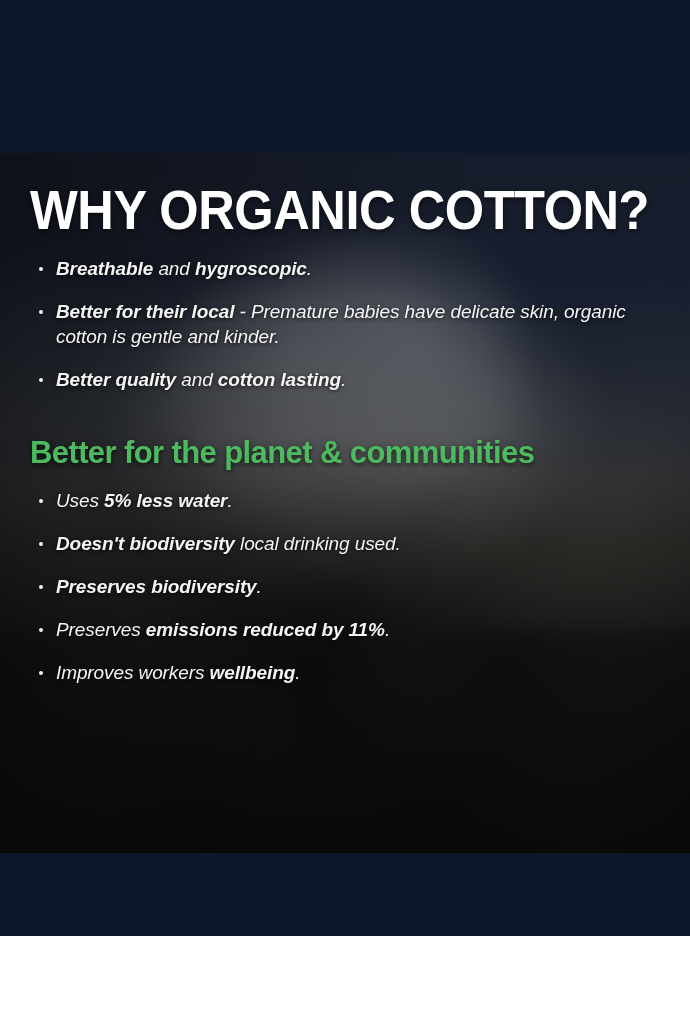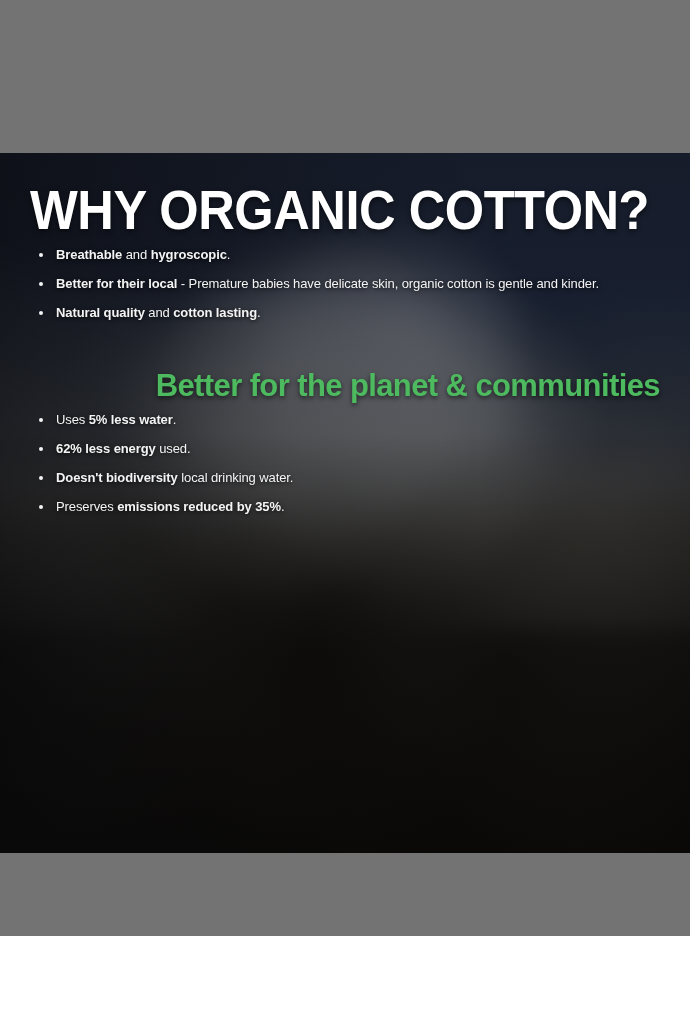--- a/index.html
+++ b/index.html
@@ -12,21 +12,21 @@
     height: 1024px;
     font-family: "Liberation Sans", sans-serif;
     overflow: hidden;
   }
 
   
   #page {
     position: relative;
     width: 690px;
     height: 936px;
-    background: #737373;
+    background: #0f172a;
   }
 
   
   #graphic {
     position: absolute;
     left: 0;
     top: 153px;
     width: 690px;
     height: 700px;
     overflow: hidden;
@@ -148,36 +148,37 @@
     color: #4dba5f;
     font-family: "Liberation Sans", sans-serif;
     font-weight: 700;
     font-size: 31px;
     line-height: 1.1;
     letter-spacing: -0.6px;
     text-shadow: 0 2px 5px rgba(0,0,0,.6);
     white-space: nowrap;
   }
   .heading-1 { padding-top: 22px; }
-  .heading-2 { padding-top: 0; text-align: right; }
+  .heading-2 { padding-top: 0; }
 
   ul.bullets {
     list-style: none;
     margin: 0;
     padding: 0;
   }
   ul.bullets li {
     position: relative;
     color: #f4f4f4;
-    font-size: 13px;
+    font-size: 19px;
     line-height: 25px;
     padding-left: 26px;
-    margin-top: 4px;
+    margin-top: 18px;
     text-shadow: 0 1px 4px rgba(0,0,0,.75);
     letter-spacing: -0.1px;
+    font-style: italic;
   }
   ul.bullets li::before {
     content: "";
     position: absolute;
     left: 9px;
     top: 11px;
     width: 4px;
     height: 4px;
     border-radius: 50%;
     background: #f4f4f4;
@@ -202,31 +203,32 @@
     <div class="scrim-left"></div>
 
     <div class="content">
 
       <h1 class="title">WHY ORGANIC COTTON?</h1>
 
       <div class="section">
         <ul class="bullets list-1">
             <li><b>Breathable</b><span> and </span><b>hygroscopic</b><span>.</span></li>
             <li><b>Better for their local</b><span> - Premature babies have delicate skin, organic cotton is gentle and kinder.</span></li>
-            <li><b>Natural quality</b><span> and </span><b>cotton lasting</b><span>.</span></li>
+            <li><b>Better quality</b><span> and </span><b>cotton lasting</b><span>.</span></li>
           </ul>
       </div>
 
       <div class="gap"></div>
 
       <div class="section">
         <h2 class="section-heading heading-2">Better for the planet &amp; communities</h2>
         <ul class="bullets list-2">
             <li><span>Uses </span><b>5% less water</b><span>.</span></li>
-            <li><b>62% less energy</b><span> used.</span></li>
-            <li><b>Doesn't biodiversity</b><span> local drinking water.</span></li>
-            <li><span>Preserves </span><b>emissions reduced by 35%</b><span>.</span></li>
+            <li><b>Doesn't biodiversity</b><span> local drinking used.</span></li>
+            <li><b>Preserves biodiversity</b><span>.</span></li>
+            <li><span>Preserves </span><b>emissions reduced by 11%</b><span>.</span></li>
+            <li><span>Improves workers </span><b>wellbeing</b><span>.</span></li>
           </ul>
       </div>
 
     </div>
   </div>
 </div>
 
 </body></html>

